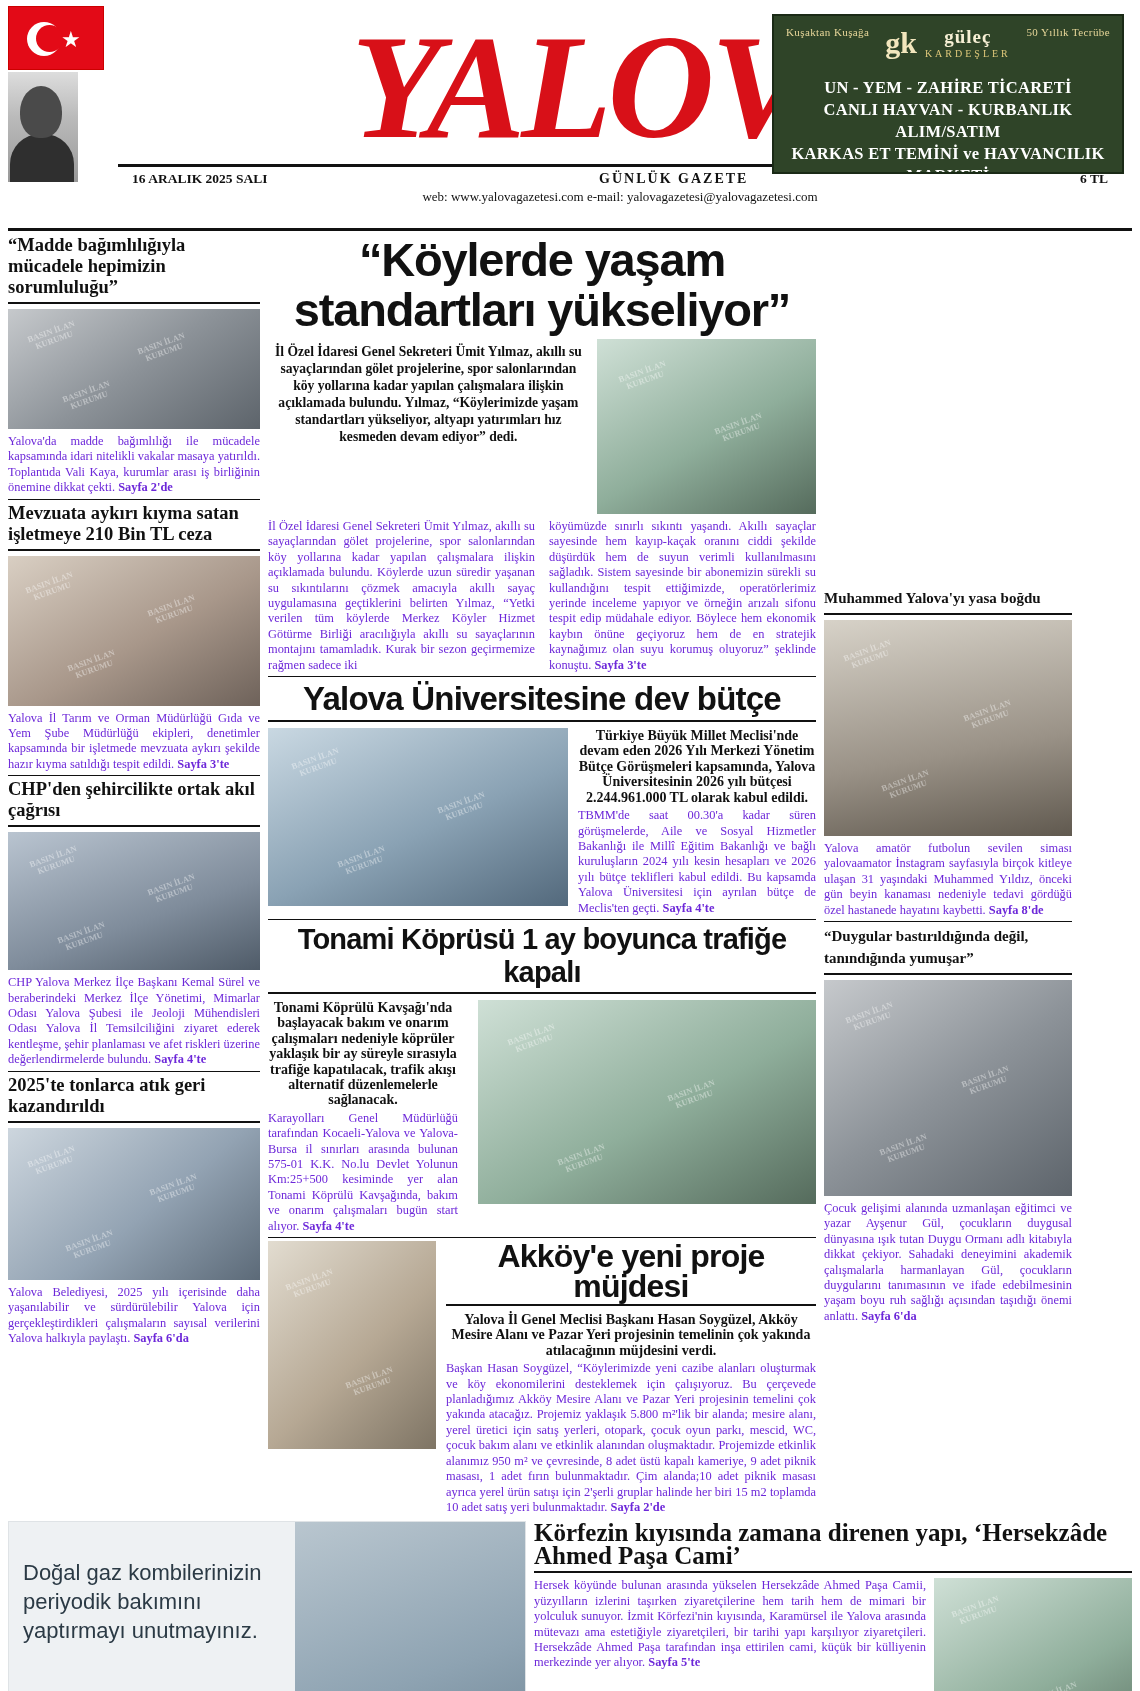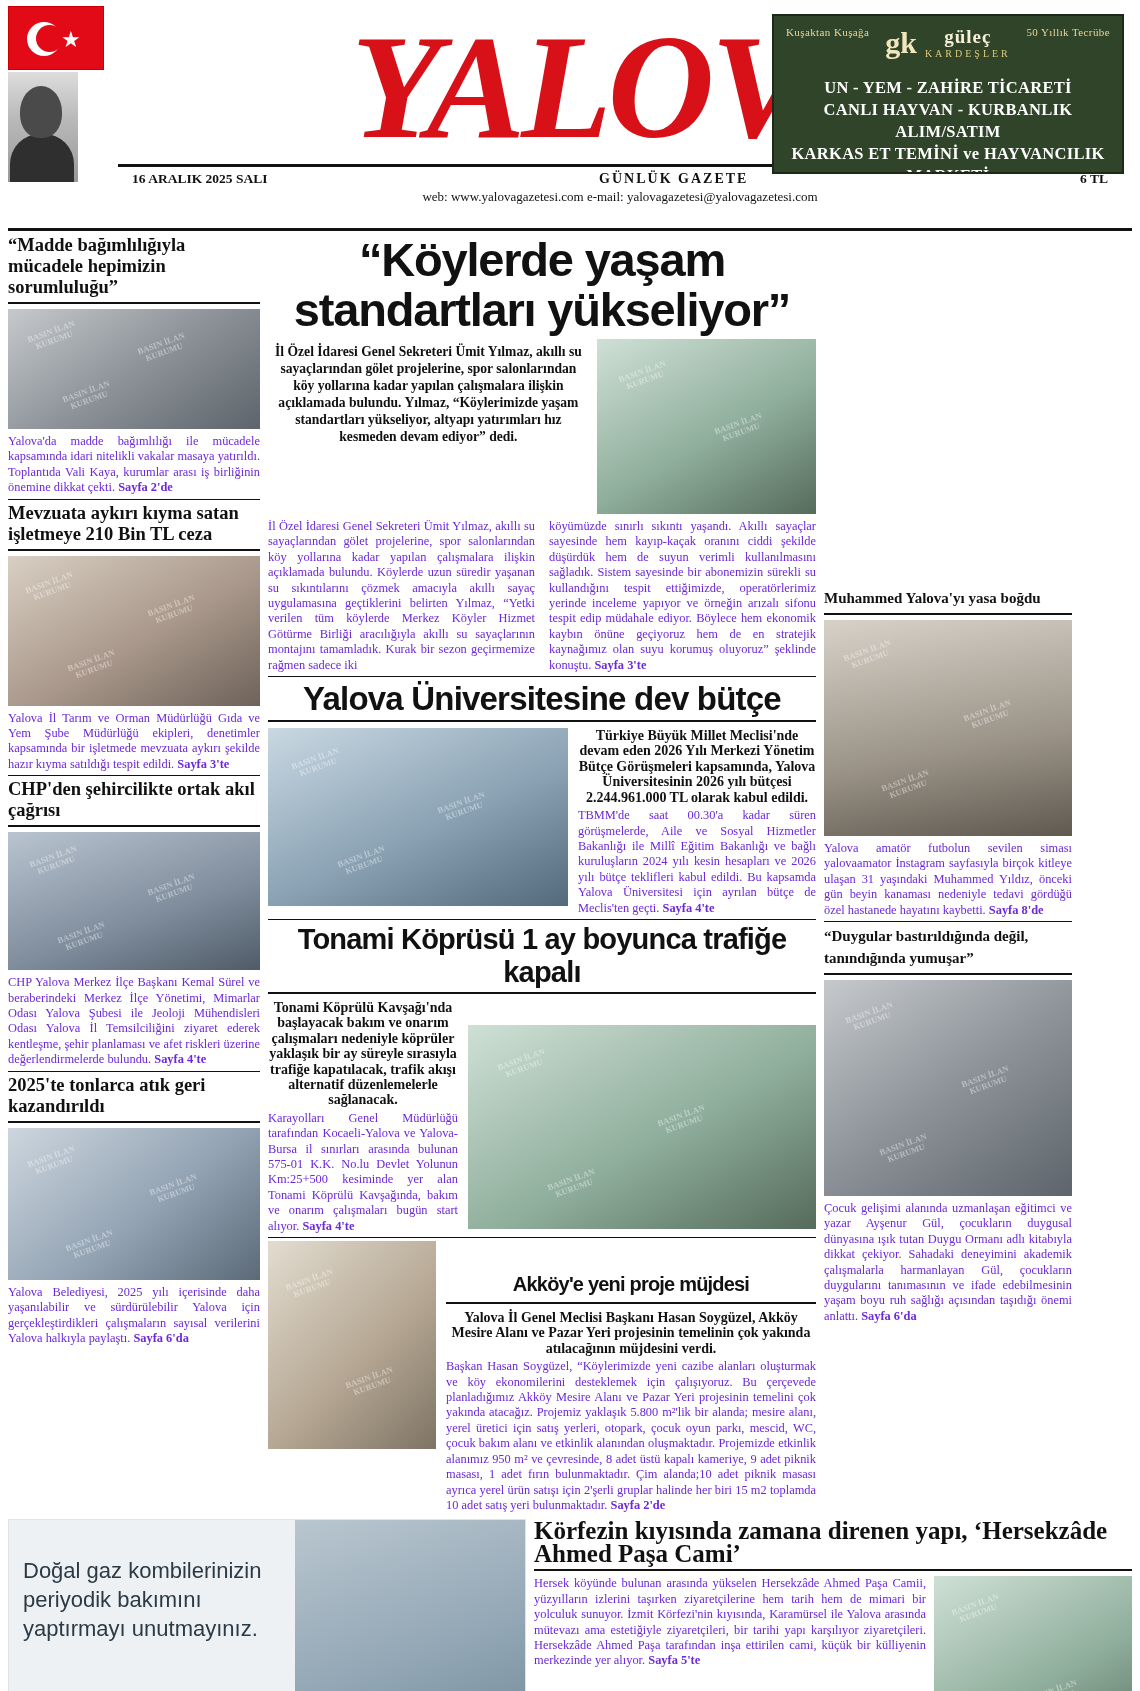--- a/index.html
+++ b/index.html
@@ -110,21 +110,21 @@
   .lead {
     font-size: 13.6px; line-height: 17px; font-weight: bold; text-align: center; color:#111;
     padding: 4px 2px;
   }
   .sec-head {
     font-size: 33px; line-height: 37px; font-weight: bold; letter-spacing: -.8px;
     font-family: "Liberation Sans", sans-serif; color:#111; text-align:center;
     border-bottom: 2px solid #111; padding-bottom: 3px; margin-bottom: 6px;
   }
   .sec-head.s2 { font-size: 29px; line-height: 33px; }
-  .sec-head.s3 { font-size: 20px; line-height: 30px; margin-top: 28px; }
+  .sec-head.s3 { font-size: 32px; line-height: 30px; }
   .boldlead { font-size: 14px; line-height: 15.4px; font-weight: bold; text-align: center; color:#111; }
 
   .right-hl {
     font-weight: bold; font-size: 15px; line-height: 22px; border-bottom: 2px solid #111;
     padding-bottom: 4px; margin-bottom: 5px; color:#111;
   }
 
   
   .bottom { display:flex; gap: 8px; margin-top: 6px; }
   .aksel-ad {
@@ -322,21 +322,21 @@
             <p class="boldlead">Türkiye Büyük Millet Meclisi'nde devam eden 2026 Yılı Merkezi Yönetim Bütçe Görüşmeleri kapsamında, Yalova Üniversitesinin 2026 yılı bütçesi 2.244.961.000 TL olarak kabul edildi.</p>
             <p class="body" style="margin-top:3px"><span>TBMM'de saat 00.30'a kadar süren görüşmelerde, Aile ve Sosyal Hizmetler Bakanlığı ile Millî Eğitim Bakanlığı ve bağlı kuruluşların 2024 yılı kesin hesapları ve 2026 yılı bütçe teklifleri kabul edildi. Bu kapsamda Yalova Üniversitesi için ayrılan bütçe de Meclis'ten geçti.</span> <span class="ref">Sayfa 4'te</span></p>
           </div>
         </div>
       </div>
 
       <div class="hr-thin"></div>
 
       <div>
         <div class="sec-head s2">Tonami Köprüsü 1 ay boyunca trafiğe kapalı</div>
-        <div style="display:flex;gap:10px;align-items:flex-end;">
+        <div style="display:flex;gap:20px;">
           <div style="flex:0 0 190px">
             <p class="boldlead">Tonami Köprülü Kavşağı'nda başlayacak bakım ve onarım çalışmaları nedeniyle köprüler yaklaşık bir ay süreyle sırasıyla trafiğe kapatılacak, trafik akışı alternatif düzenlemelerle sağlanacak.</p>
             <p class="body" style="margin-top:3px"><span>Karayolları Genel Müdürlüğü tarafından Kocaeli-Yalova ve Yalova-Bursa il sınırları arasında bulunan 575-01 K.K. No.lu Devlet Yolunun Km:25+500 kesiminde yer alan Tonami Köprülü Kavşağında, bakım ve onarım çalışmaları bugün start alıyor.</span> <span class="ref">Sayfa 4'te</span></p>
           </div>
           <div style="flex:1">
             <div class="photo g6" style="height:204px">
               <div class="wm-grid">
                 <div style="left:30px;top:30px">BASIN İLAN<br>KURUMU</div>
                 <div style="left:190px;top:86px">BASIN İLAN<br>KURUMU</div>
                 <div style="left:80px;top:150px">BASIN İLAN<br>KURUMU</div>

